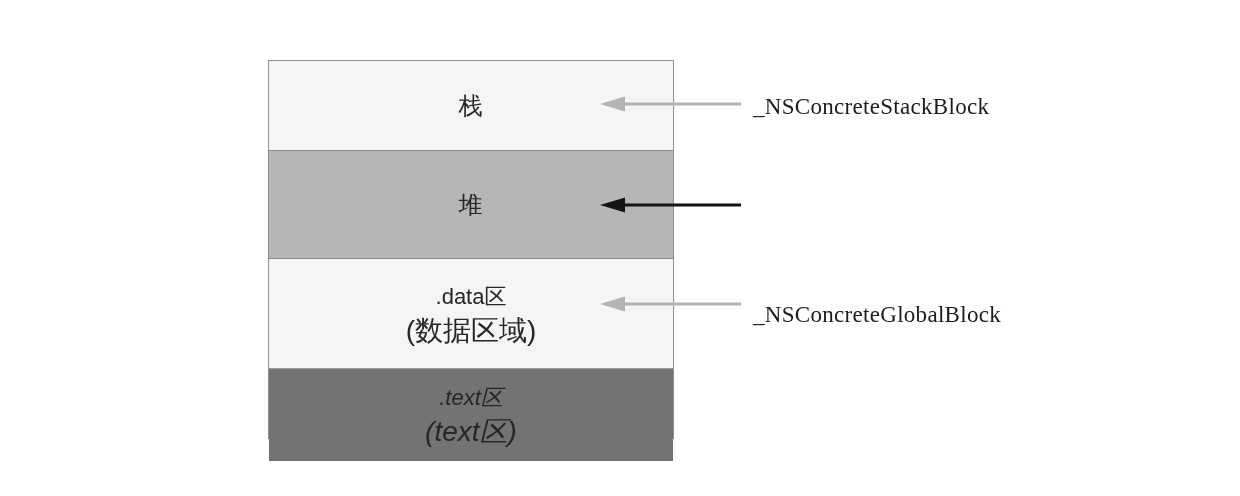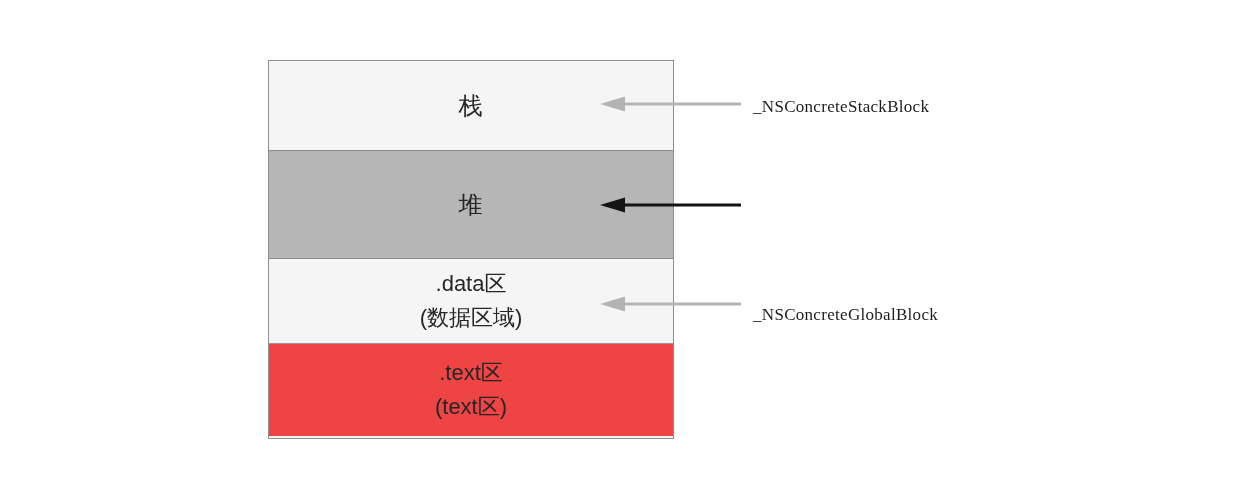--- a/index.html
+++ b/index.html
@@ -35,65 +35,66 @@
     align-items: center;
     justify-content: center;
     color: #262626;
   }
   .mem-section .line1 {
     font-size: 24px;
     line-height: 30px;
     letter-spacing: 1px;
   }
   .mem-section .line2 {
-    font-size: 22px;
+    font-size: 28px;
     line-height: 34px;
   }
   .sec-stack {
     height: 90px;
     background: #f5f5f5;
     border-bottom: 1px solid #8a8a8a;
   }
   .sec-heap {
     height: 108px;
     background: #b6b6b6;
     border-bottom: 1px solid #8a8a8a;
   }
   .sec-data {
-    height: 85px;
+    height: 110px;
     background: #f5f5f5;
     border-bottom: 1px solid #9a9a9a;
   }
   .sec-data .line1, .sec-text .line1 {
     font-size: 22px;
     line-height: 34px;
     letter-spacing: 0;
   }
   .sec-text {
     height: 92px;
-    background: #ef4444;
+    background: #737373;
+    font-style: italic;
   }
 
   
   .arrow {
     position: absolute;
     left: 600px;
     width: 142px;
     height: 18px;
   }
   .arrow-1 { top: 95px; }
   .arrow-2 { top: 196px; }
   .arrow-3 { top: 295px; }
 
   
   .annotation-label {
     position: absolute;
     left: 753px;
     font-family: "Liberation Serif", "DejaVu Serif", serif;
-    font-size: 17px;
+    font-size: 23px;
     line-height: 26px;
     color: #1c1c1c;
     letter-spacing: 0.3px;
     white-space: nowrap;
   }
   .label-1 { top: 94px; }
   .label-2 { top: 194px; }
   .label-3 { top: 302px; }
 </style>
 </head>

